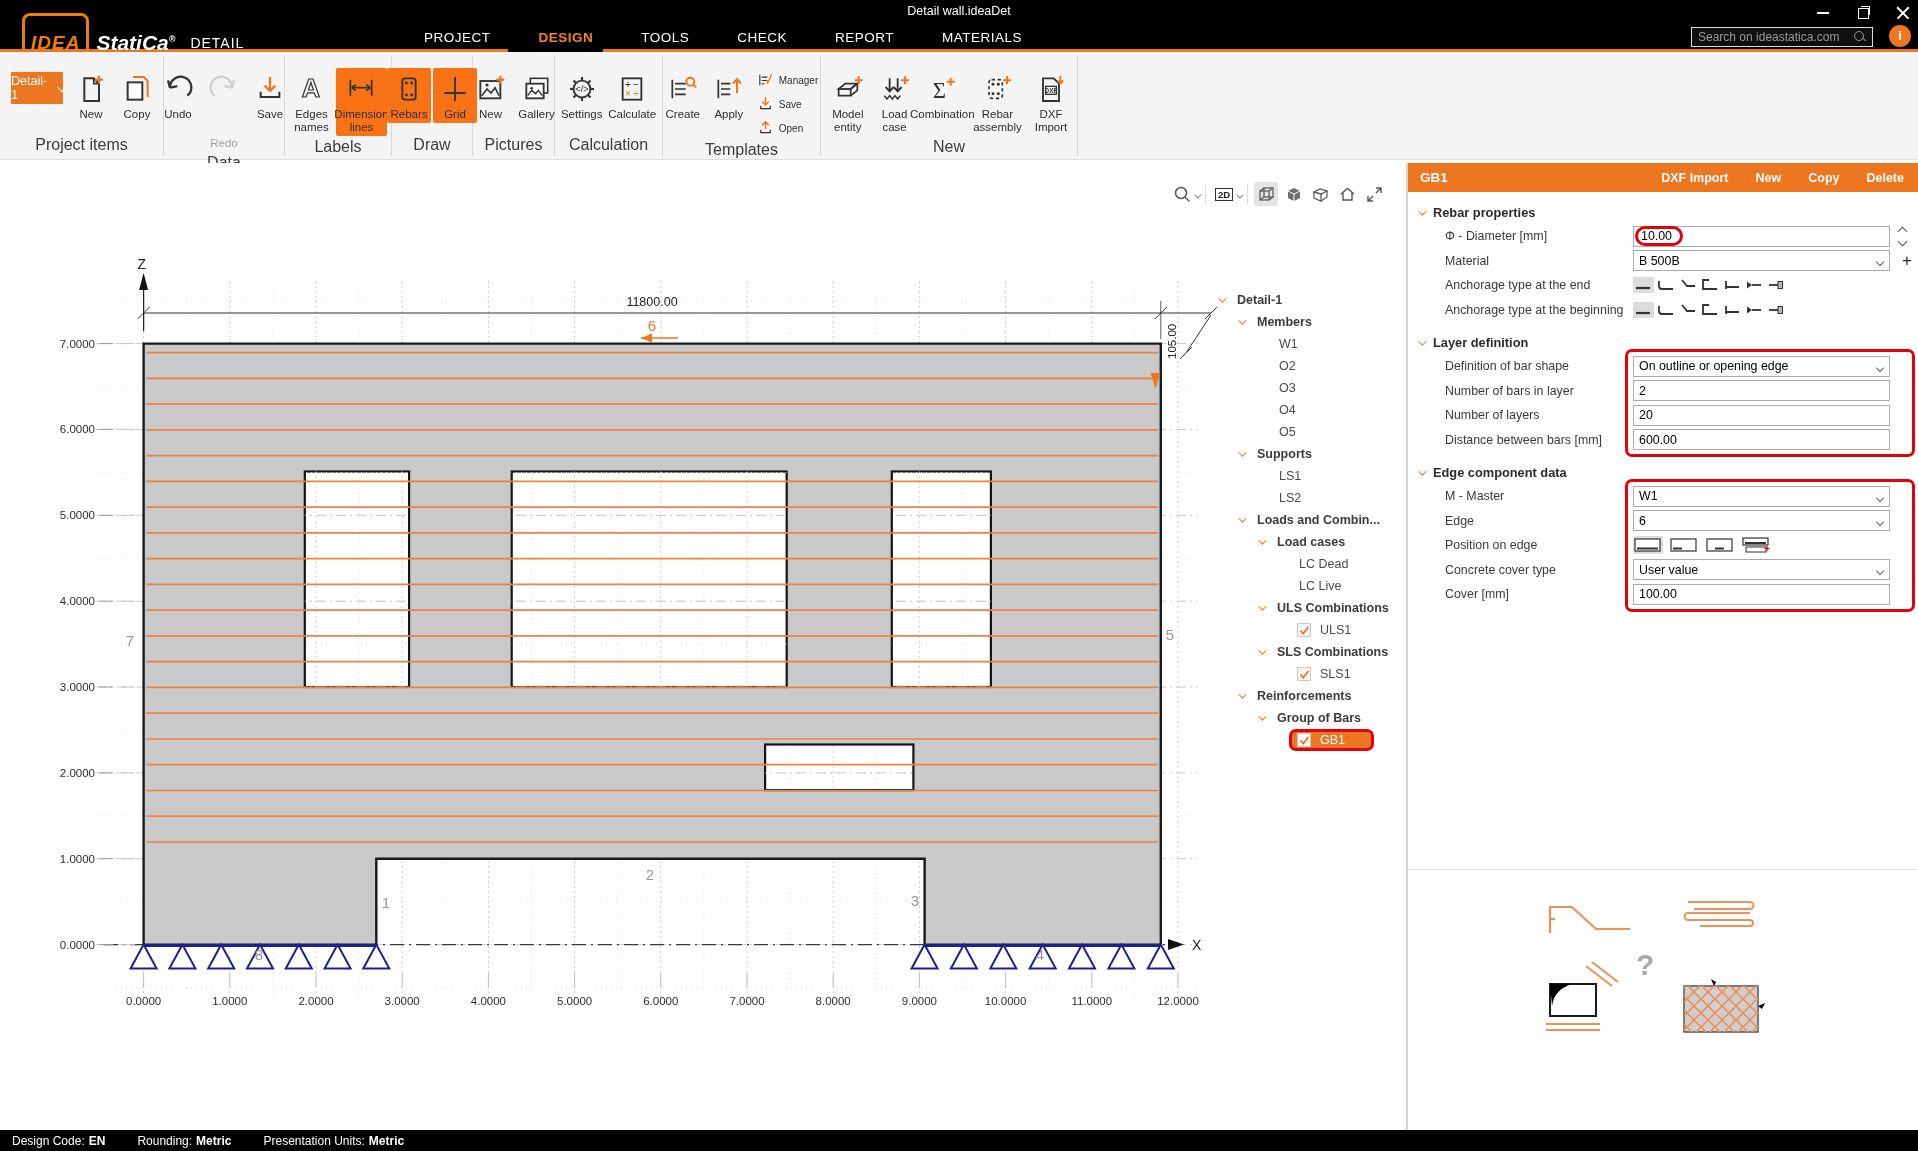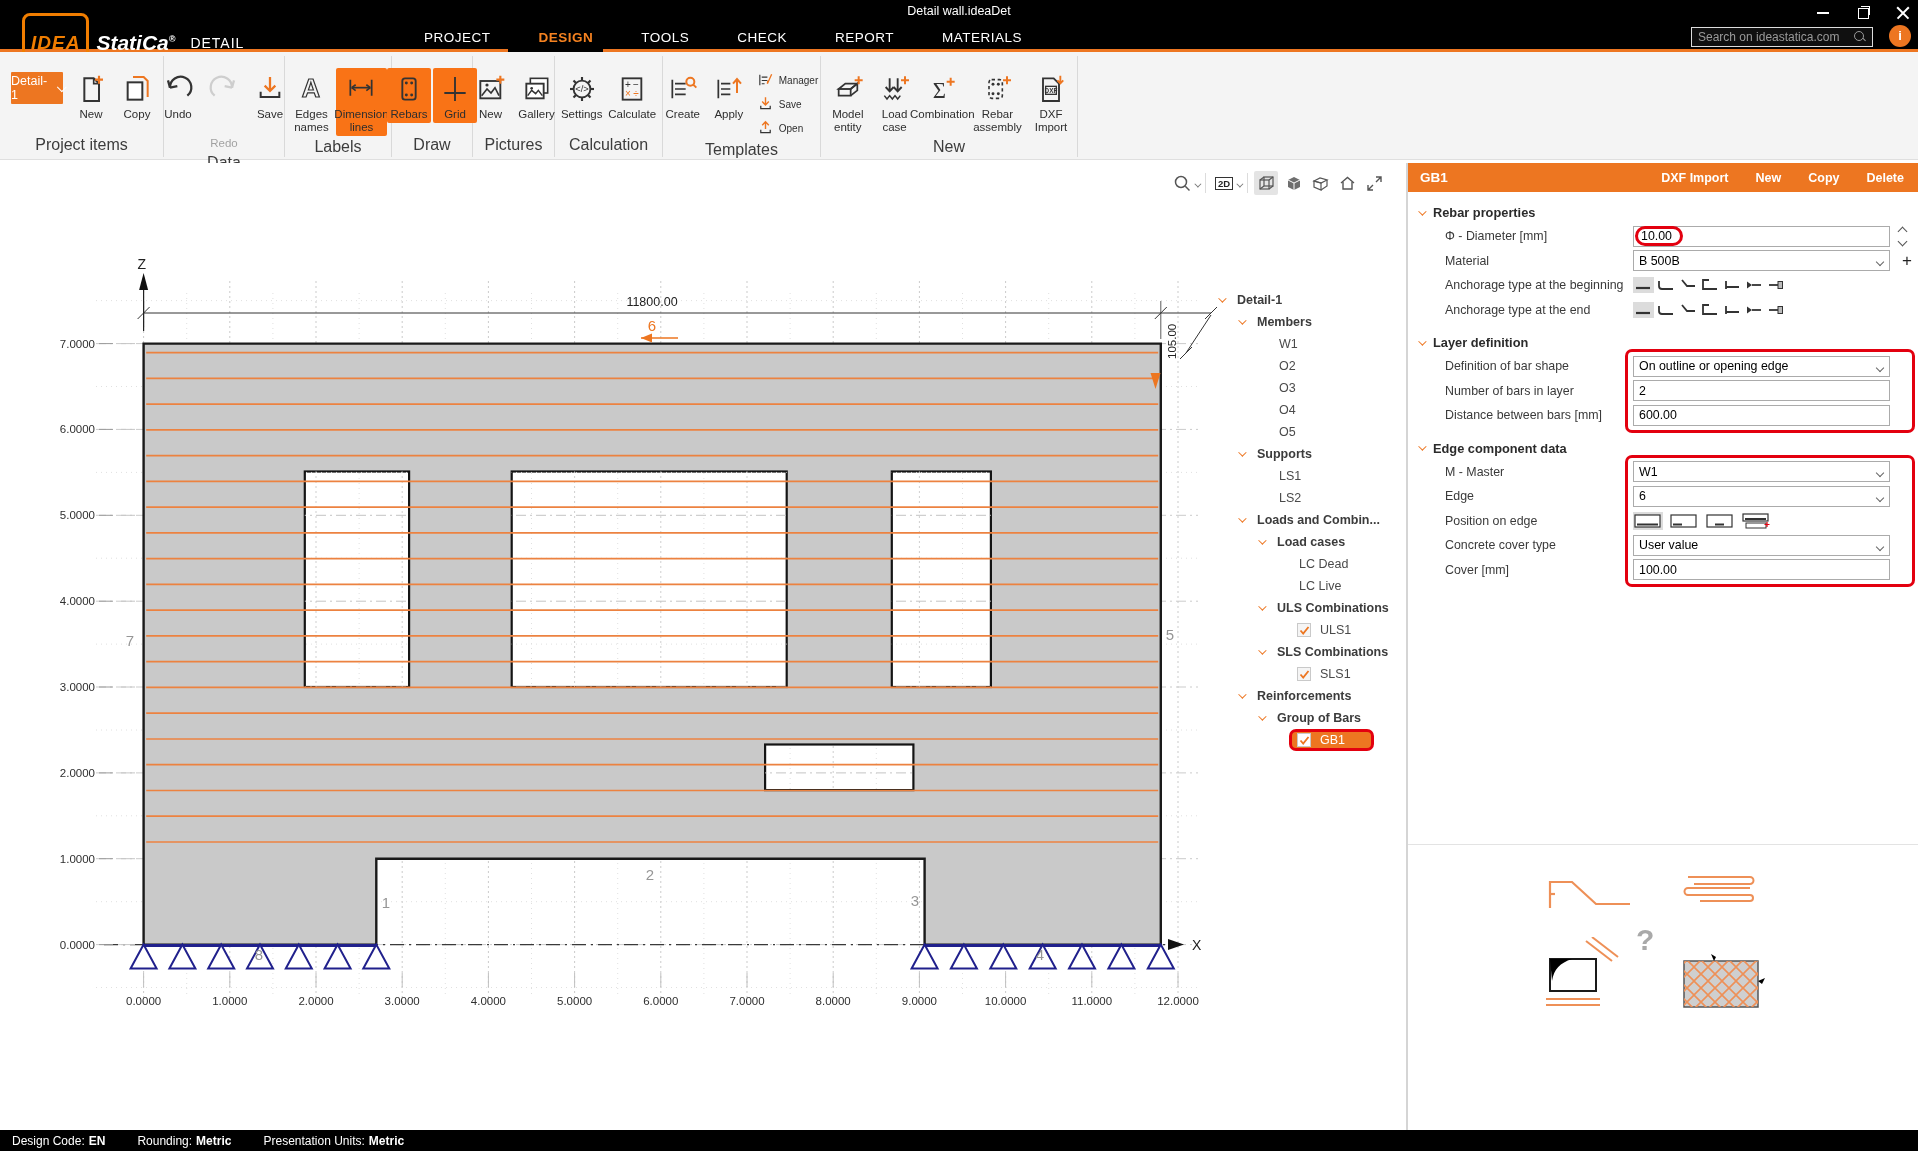--- a/index.html
+++ b/index.html
@@ -55,21 +55,21 @@
   .rsbtn svg { width:17px; height:17px; }
   #detailsel { width:70px; height:32px; margin:4px 4px 0 7px; background:#ED7621; color:#fff; font-size:12.5px; display:flex; align-items:center; justify-content:center; gap:6px; cursor:pointer; border-radius:1px; }
   .chev { width:7px; height:7px; border-right:1.6px solid currentColor; border-bottom:1.6px solid currentColor; transform:rotate(45deg) translateY(-2px); display:inline-block; }
 
   
   #canvas { position:absolute; left:0; top:163px; width:1406px; height:967px; background:#fff; }
   #canvas svg text { font-family:"Liberation Sans",sans-serif; }
   #cdivider { position:absolute; left:1406px; top:163px; width:1px; height:967px; background:#D5D5D5; }
 
   
-  #viewbar { position:absolute; left:1170px; top:169px; height:28px; display:flex; align-items:center; gap:3px; background:#fff; }
+  #viewbar { position:absolute; left:1170px; top:180px; height:28px; display:flex; align-items:center; gap:3px; background:#fff; }
   .vb { width:24px; height:24px; display:flex; align-items:center; justify-content:center; cursor:pointer; border-radius:2px; color:#555; }
   .vb.selv { background:#E4E4E4; }
   .vb svg { width:19px; height:19px; }
   .vbchev { color:#777; cursor:pointer; margin-left:-3px; }
   .vbchev .chev { width:5px; height:5px; border-width:1.4px; }
   .vsep { width:1px; height:20px; background:#DCDCDC; margin:0 3px; }
   .v2d { border:1.6px solid #333; font-size:9.5px; font-weight:bold; padding:0px 2px; color:#222; }
 
   
   #tree { position:absolute; left:1210px; top:289px; width:196px; }
@@ -801,21 +801,21 @@
           </span>
         </div>
         <div class="prow">
        <span class="plabel">Material</span>
        <span class="pctrl">
             <div class="pinput pselect">B 500B<span class="ddchev"></span></div>
               <span class="plusbtn">+</span>
           </span>
         </div>
         <div class="prow">
-       <span class="plabel">Anchorage type at the beginning</span>
+       <span class="plabel">Anchorage type at the end</span>
        <span class="pctrl">
             <span class="glyphrow">
               <span class="aglyph sel">
                 <svg viewBox="0 0 19 14">
                   <path d="M2,10 H16" stroke="#333" stroke-width="2.2"></path>
                 </svg>
               </span>
               <span class="aglyph">
                 <svg viewBox="0 0 19 14">
                   <path d="M3,3 V8 Q3,11 6,11 H17" stroke="#333" stroke-width="1.8" fill="none"></path>
@@ -845,21 +845,21 @@
               <span class="aglyph">
                 <svg viewBox="0 0 19 14">
                   <path d="M3,7 H12" stroke="#333" stroke-width="1.8"></path>
                   <rect x="12" y="3.5" width="4.5" height="7" fill="#bbb" stroke="#333" stroke-width="1"></rect>
                 </svg>
               </span>
             </span>
           </span>
         </div>
         <div class="prow">
-       <span class="plabel">Anchorage type at the end</span>
+       <span class="plabel">Anchorage type at the beginning</span>
        <span class="pctrl">
             <span class="glyphrow">
               <span class="aglyph sel">
                 <svg viewBox="0 0 19 14">
                   <path d="M2,10 H16" stroke="#333" stroke-width="2.2"></path>
                 </svg>
               </span>
               <span class="aglyph">
                 <svg viewBox="0 0 19 14">
                   <path d="M3,3 V8 Q3,11 6,11 H17" stroke="#333" stroke-width="1.8" fill="none"></path>
@@ -900,20 +900,26 @@
           <div class="prow">
        <span class="plabel">Definition of bar shape</span>
        <span class="pctrl">
               <div class="pinput pselect">On outline or opening edge<span class="ddchev"></span></div>
             </span>
           </div>
           <div class="prow">
        <span class="plabel">Number of bars in layer</span>
        <span class="pctrl">
               <div class="pinput">2</div>
+            </span>
+          </div>
+          <div class="prow">
+       <span class="plabel">Number of layers</span>
+       <span class="pctrl">
+              <div class="pinput">20</div>
             </span>
           </div>
           <div class="prow">
        <span class="plabel">Distance between bars [mm]</span>
        <span class="pctrl">
               <div class="pinput">600.00</div>
             </span>
           </div>
           <div class="redframe"></div>
         </div>

